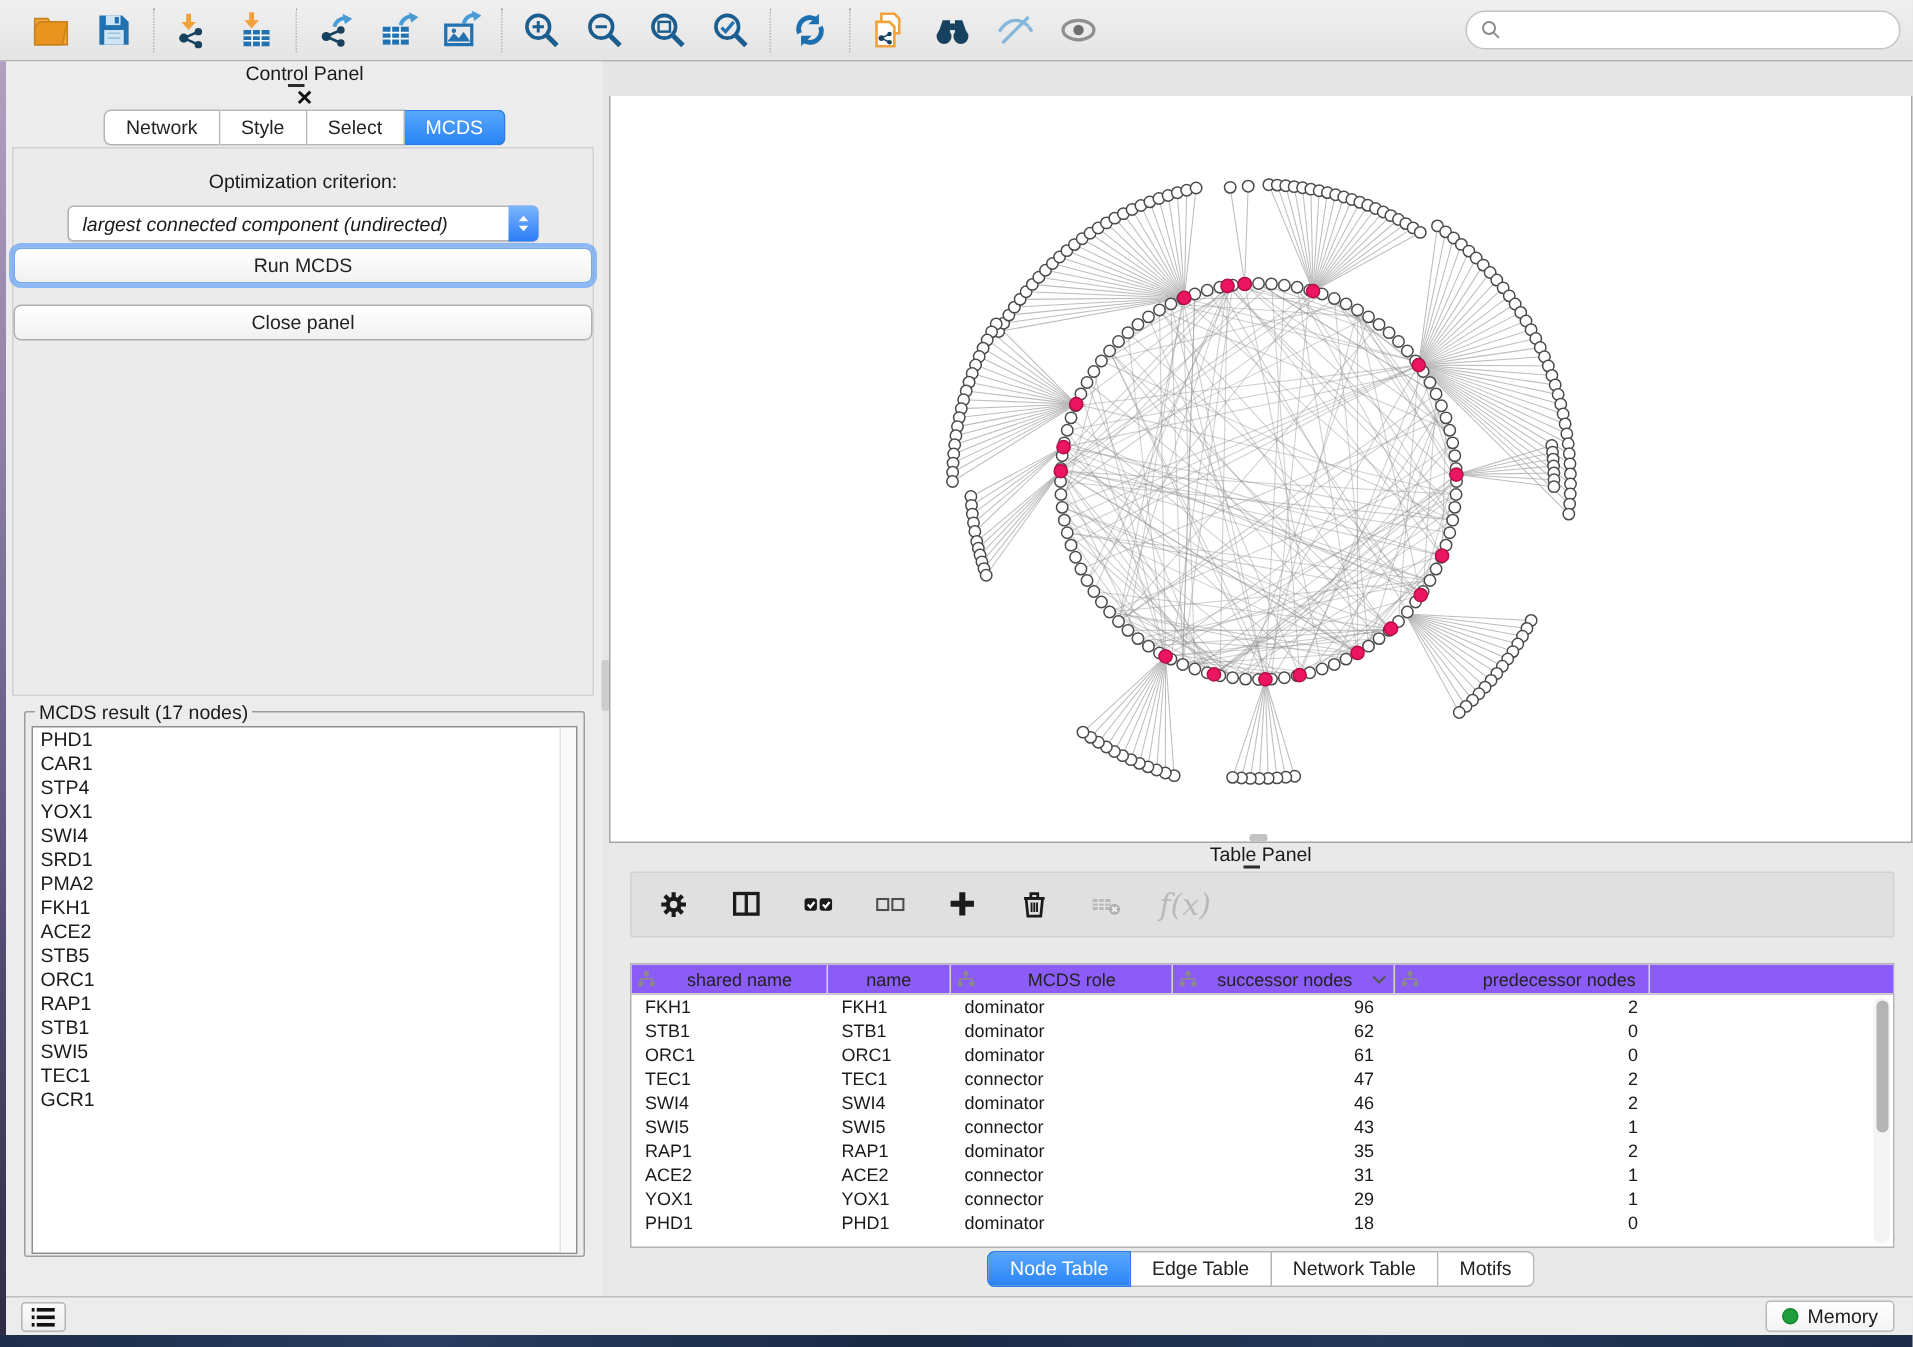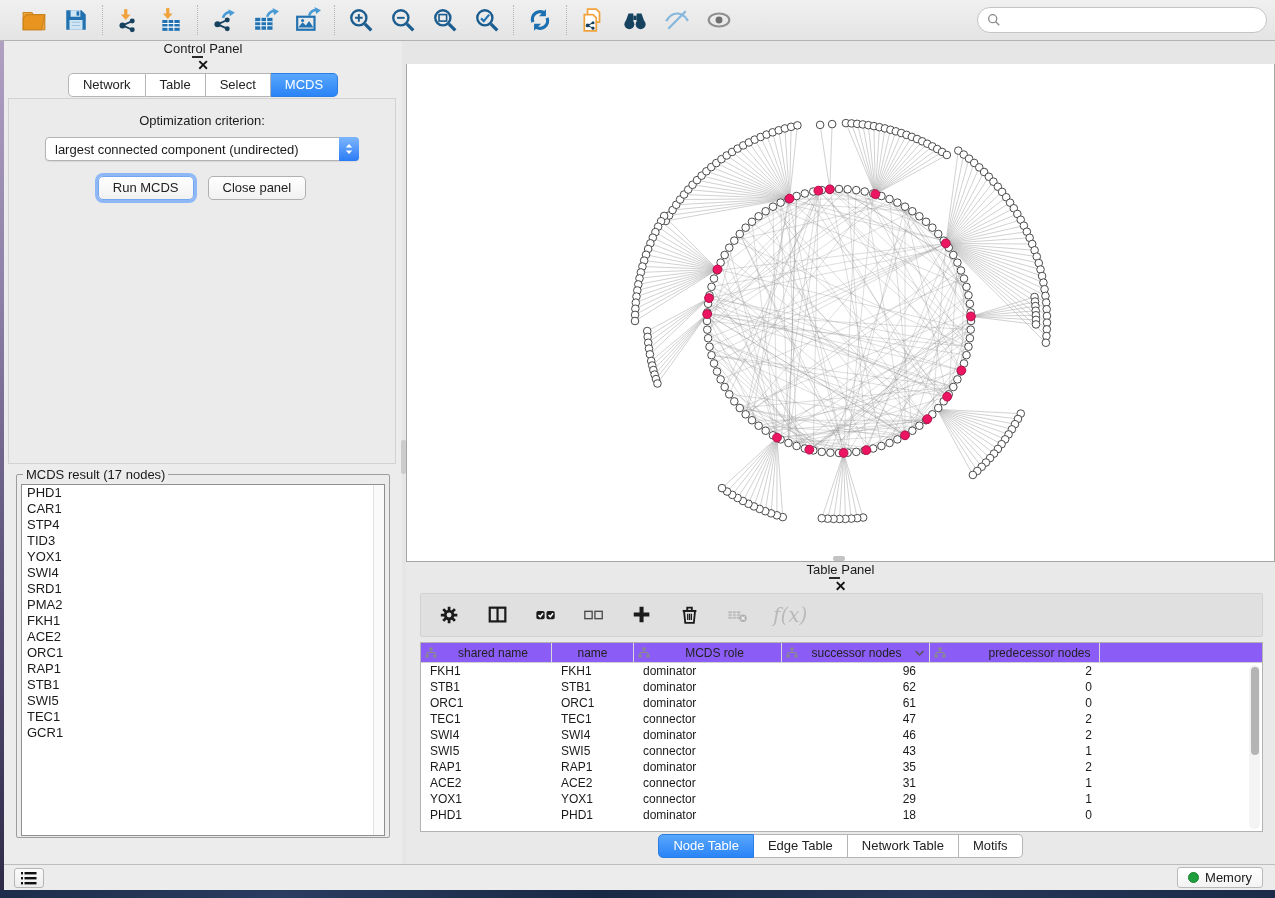--- a/index.html
+++ b/index.html
@@ -38,27 +38,27 @@
     border-left:none; cursor:pointer; color:#222; }
   .seg-tab:first-child { border-left:1px solid #b5b5b5; border-radius:5px 0 0 5px; }
   .seg-tab:last-child { border-radius:0 5px 5px 0; }
   .seg-tab.selected { background:linear-gradient(#59a7fc,#2a84f7); border-color:#2a7de2; color:#fff; }
 
   #cp-sub { position:absolute; left:4px; top:57px; width:388px; height:366px;
     background:#ebebeb; border:1px solid #d2d2d2; }
   #opt-label { margin-top:14px; text-align:center; font-size:13px; }
   #criterion-select { margin:9px auto 0; width:314px; height:24px; background:#fff;
     border:1px solid #b3b3b3; border-radius:4px; display:flex; align-items:center; cursor:pointer;
-    box-shadow:0 1px 1px rgba(0,0,0,.08); }
+    box-shadow:0 1px 1px rgba(0,0,0,.08);font-style:italic; }
   #criterion-select .val { flex:1; font-size:13px; padding-left:9px; white-space:nowrap; }
   .select-arrows { width:20px; height:24px; margin:-1px -1px -1px 0; border-radius:0 4px 4px 0;
     background:linear-gradient(#7db6fd,#2a7bf6); display:flex; flex-direction:column;
     align-items:center; justify-content:center; gap:2px; }
   .select-arrows svg { width:8px; height:5px; }
-  #cp-buttons { margin-top:15px; display:flex; justify-content:center; gap:14px; }
+  #cp-buttons { margin-top:4px; display:flex; justify-content:center; gap:14px;flex-direction:column; }
   .mac-btn { font-size:13px; padding:3px 14px 4px; background:linear-gradient(#ffffff,#f1f1f1);
     border:1px solid #b0b0b0; border-radius:5px; cursor:pointer; color:#222;
     font-family:"Liberation Sans",sans-serif; }
   .mac-btn.focused { box-shadow:0 0 0 3px rgba(92,157,250,.65); border-color:#74a8ee; }
 
   #result-group { position:absolute; left:12px; top:426px; width:374px; height:371px;
     border:1px solid #9d9d9d; border-radius:2px; }
   #result-group legend { font-size:13px; padding:0 3px; margin-left:6px; }
   #result-list { position:absolute; left:4px; top:2px; width:364px; height:352px;
     background:#fff; border:1px solid #8f8f8f; overflow:hidden; }
@@ -75,21 +75,21 @@
   #tl-min   { left:29px; background:#febc2e; border:1px solid #d89c20; }
   #tl-zoom  { left:49px; background:#28c840; border:1px solid #1da82f; }
   #net-title { text-align:center; font-size:13px; line-height:19px; color:#222; }
   #net-canvas { position:absolute; left:0; top:20px; width:869px; height:498px; background:#fff;
     border:1px solid #a6a6a6; border-top:none; }
   #net-splitter { position:absolute; left:427px; top:512px; width:12px; height:5px;
     background:#c3c3c3; border-radius:2px; }
 
   
   #table-panel { position:absolute; left:406px; top:562px; width:869px; height:302px; background:#e9e9e9; }
-  #tp-toolbar { position:absolute; left:14px; top:31px; width:843px; height:44px;
+  #tp-toolbar { position:absolute; left:14px; top:19px; width:843px; height:44px;
     background:#e0e0e0; border:1px solid #d2d2d2; border-radius:2px;
     display:flex; align-items:center; gap:22px; padding:12px 16px; }
   .tpt-btn { width:26px; height:26px; display:flex; align-items:center; justify-content:center; cursor:pointer; }
   .tpt-btn svg { width:22px; height:22px; }
   .tpt-btn.disabled { opacity:.55; cursor:default; }
   .fx-label { font-family:"DejaVu Serif",serif; font-style:italic; font-size:20px; color:#9a9a9a; }
 
   #node-table { position:absolute; left:14px; top:80px; width:843px; height:190px;
     background:#fff; border:1px solid #b3b3b3; overflow:hidden; }
   #nt-header { display:flex; height:20px; background:#8b5cf6; border-bottom:1px solid #cfcfcf; }
@@ -286,21 +286,21 @@
 
 <div id="control-panel">
   <div class="panel-header">
     <span class="panel-title">Control Panel</span>
     <span class="spacer"></span>
     <span class="float-btn"></span>
     <span class="close-btn">✕</span>
   </div>
   <div id="cp-tabs">
       <div class="seg-tab">Network</div>
-      <div class="seg-tab">Table</div>
+      <div class="seg-tab">Style</div>
       <div class="seg-tab">Select</div>
       <div class="seg-tab selected">MCDS</div>
     </div>
 
   <div id="cp-sub">
     <div id="opt-label">Optimization criterion:</div>
     <div id="criterion-select">
       <span class="val">largest connected component (undirected)</span>
       <span class="select-arrows">
         <svg viewBox="0 0 10 6">
@@ -316,27 +316,27 @@
       <button class="mac-btn">Close panel</button>
     </div>
   </div>
 
   <fieldset id="result-group">
     <legend>MCDS result (17 nodes)</legend>
     <div id="result-list">
       <div class="result-item">PHD1</div>
         <div class="result-item">CAR1</div>
         <div class="result-item">STP4</div>
-        <div class="result-item">TID3</div>
         <div class="result-item">YOX1</div>
         <div class="result-item">SWI4</div>
         <div class="result-item">SRD1</div>
         <div class="result-item">PMA2</div>
         <div class="result-item">FKH1</div>
         <div class="result-item">ACE2</div>
+        <div class="result-item">STB5</div>
         <div class="result-item">ORC1</div>
         <div class="result-item">RAP1</div>
         <div class="result-item">STB1</div>
         <div class="result-item">SWI5</div>
         <div class="result-item">TEC1</div>
         <div class="result-item">GCR1</div>
         <div id="result-scroll"></div>
     </div>
   </fieldset>
 </div>

